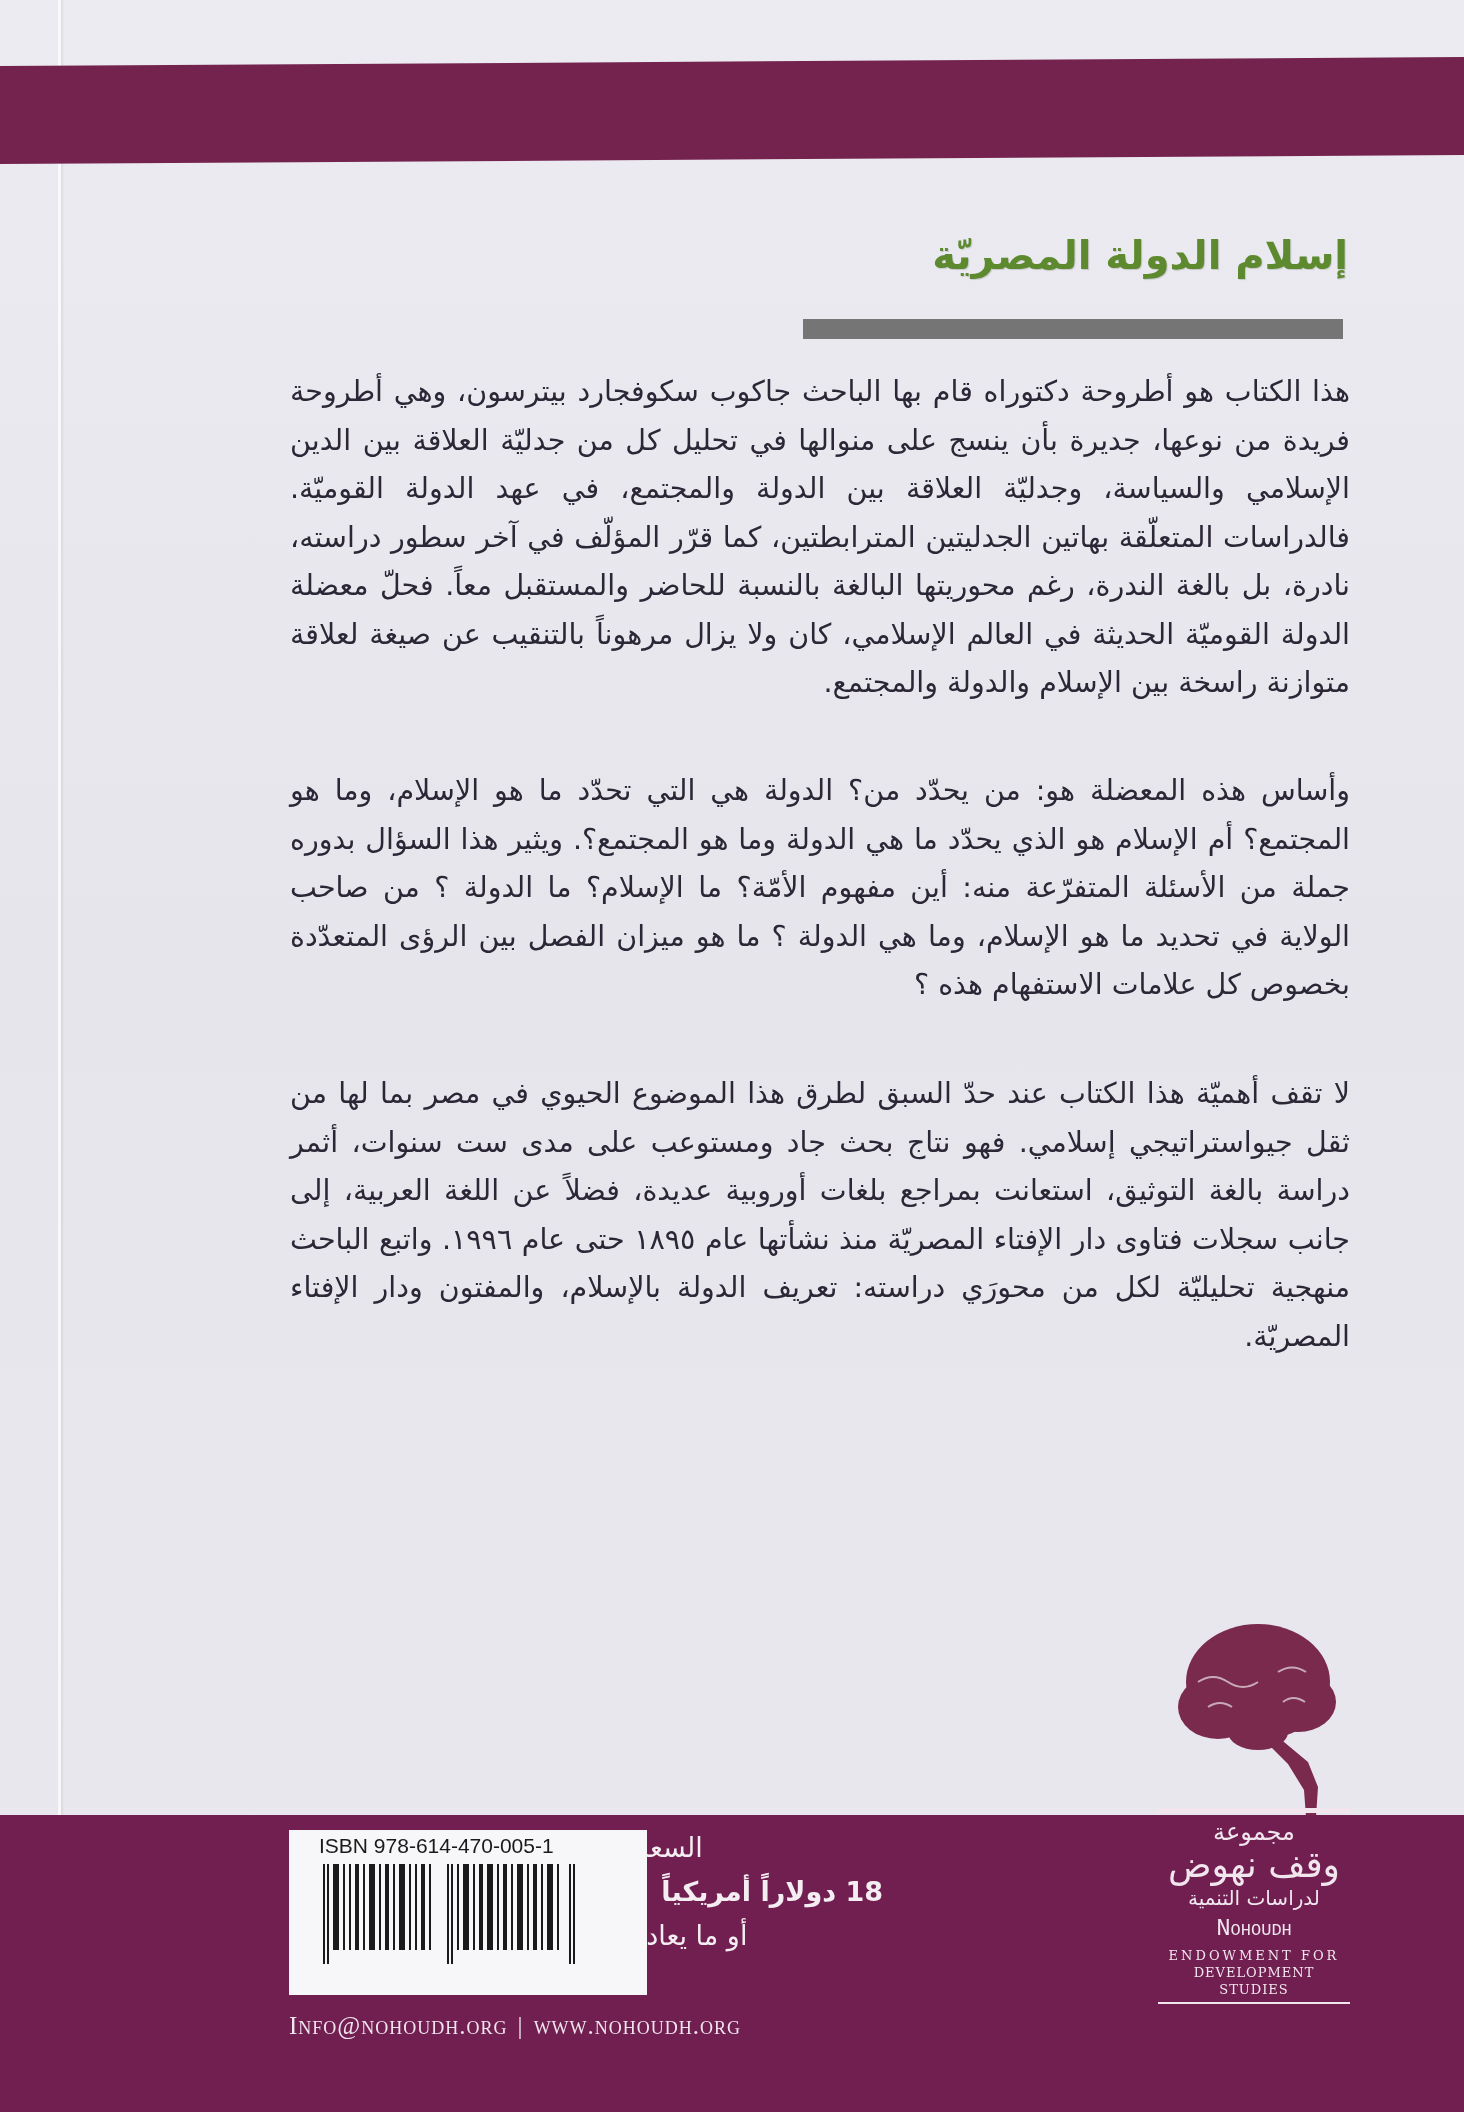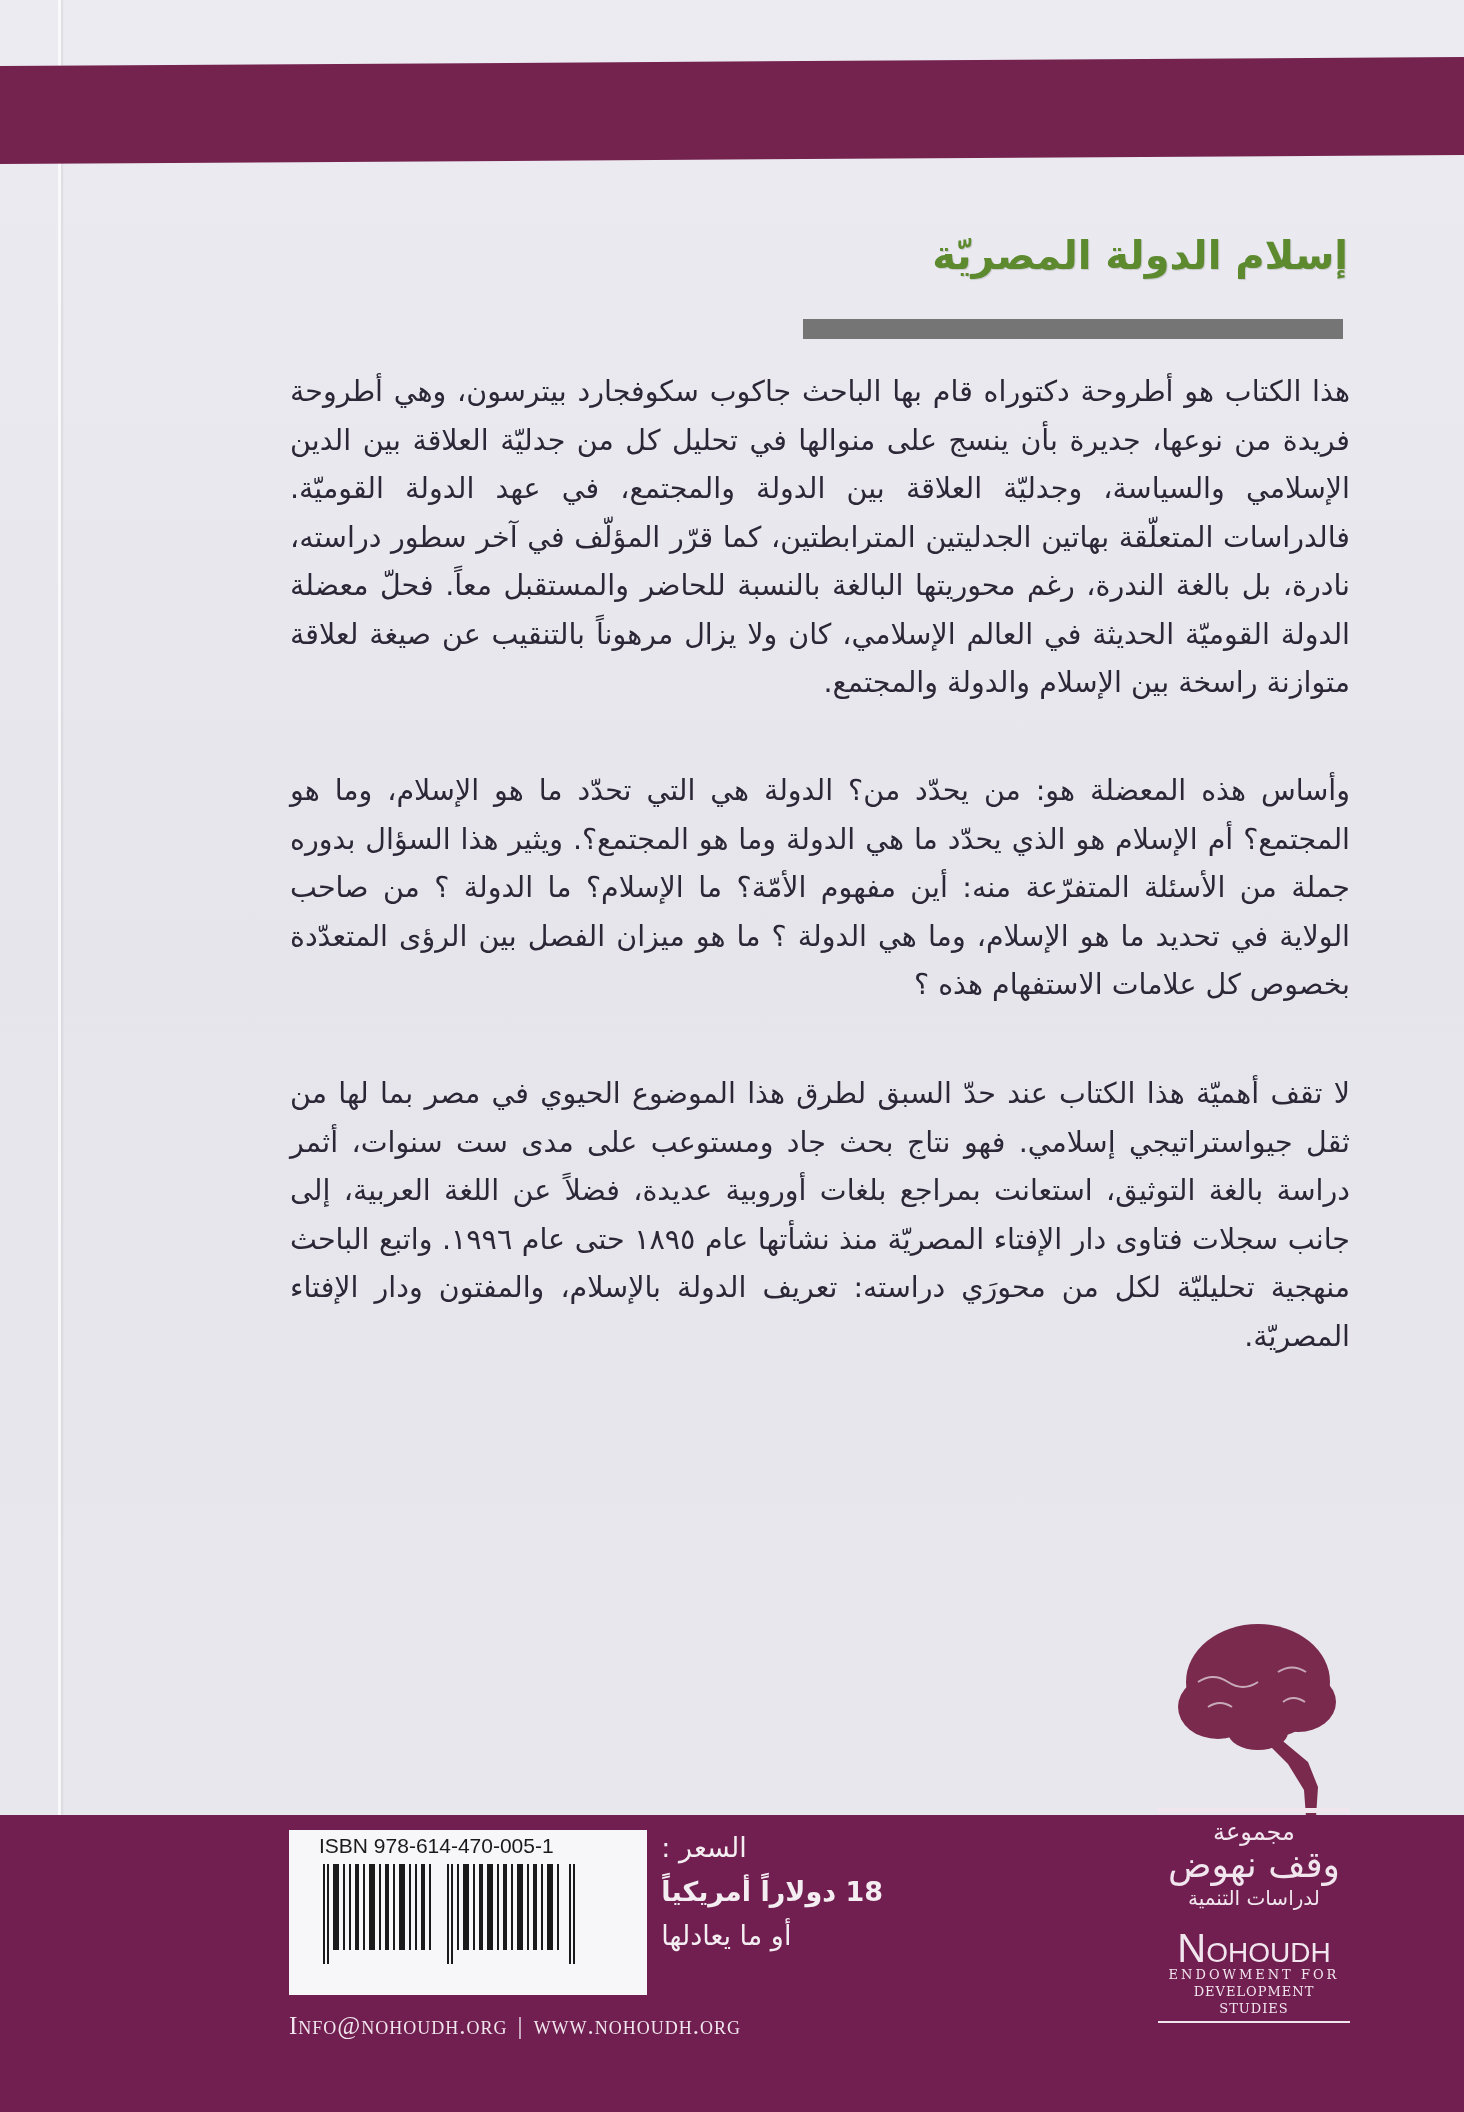--- a/index.html
+++ b/index.html
@@ -49,28 +49,28 @@
 
   
   .logo { position: absolute; left: 1158px; top: 1612px; width: 192px; }
   .logo svg { display: block; }
   .logo-text { position: absolute; left: 1158px; top: 1808px; width: 192px; color: #f1e6ee; text-align: center; }
   .logo-rule { height: 5px; background: #f1e6ee; margin: 0 0 6px 0; }
   .logo-rule.thin { height: 2px; margin-top: 4px; }
   .logo-ar1 { font-size: 24px; letter-spacing: 14px; direction: rtl; line-height: 26px; }
   .logo-ar2 { font-size: 36px; direction: rtl; line-height: 40px; }
   .logo-ar3 { font-size: 20px; letter-spacing: 2px; direction: rtl; line-height: 26px; }
-  .logo-en1 { font-family: Liberation Sans, sans-serif; font-size: 40px; line-height: 36px; font-variant: small-caps; margin-top: 19px; }
+  .logo-en1 { font-family: Liberation Mono, monospace; font-size: 24px; line-height: 36px; font-variant: small-caps; }
   .logo-en2 { font-family: "DejaVu Serif", serif; font-size: 13px; letter-spacing: 3px; line-height: 17px; }
   .logo-en3 { font-family: "DejaVu Serif", serif; font-size: 13px; letter-spacing: 1px; line-height: 17px; }
 
   
   .price { position: absolute; right: 581px; top: 1826px; color: #f4eef2; direction: rtl; text-align: left; }
   .price div { font-size: 27px; line-height: 44px; white-space: nowrap; }
-  .price .amount { font-weight: bold; }
+  .price .amount { font-weight: bold; margin-left: 44px; }
 
   
   .barcode-box {
     position: absolute; left: 289px; top: 1830px; width: 358px; height: 165px;
     background: #f7f6f8;
   }
   .isbn-label { position: absolute; left: 30px; top: 4px; font-family: "Liberation Sans", sans-serif; font-size: 21px; color: #1a1a1a; white-space: nowrap; }
   .bars { position: absolute; left: 30px; top: 34px; width: 262px; height: 100px; }
   .bar-digits { position: absolute; left: 10px; top: 116px; font-family: "DejaVu Sans Mono", monospace; font-size: 32px; color: #1a1a1a; letter-spacing: 3px; white-space: nowrap; background: transparent; }
 

